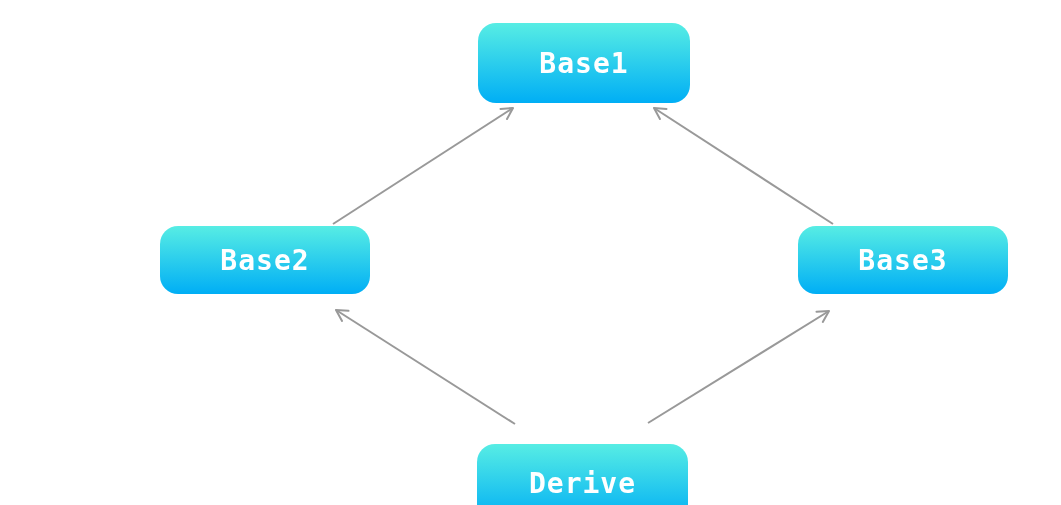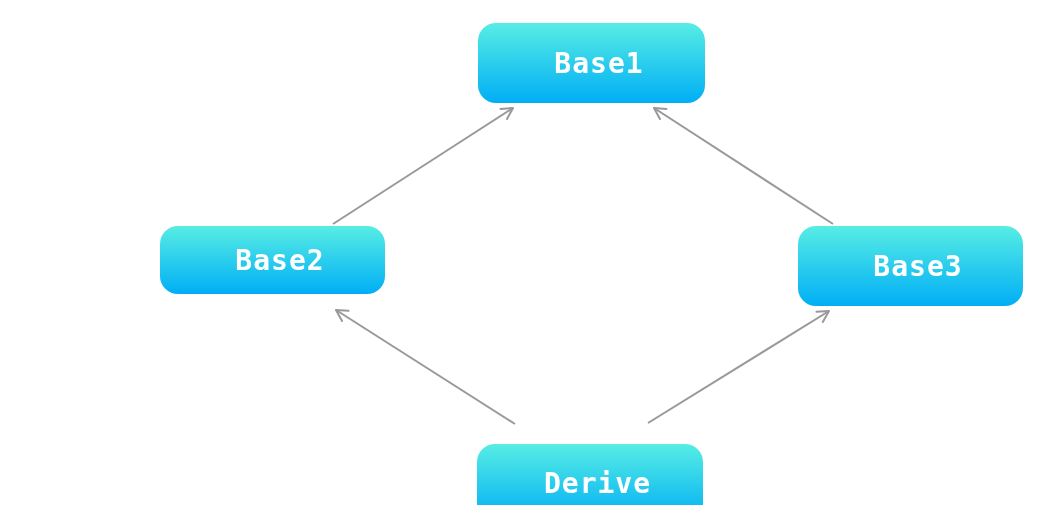--- a/index.html
+++ b/index.html
@@ -40,25 +40,24 @@
     justify-content: center;
     border-radius: 18px;
     background: linear-gradient(180deg,
       var(--node-gradient-top, #57EDE4) 0%,
       var(--node-gradient-bottom, #00AEF5) 100%);
     color: var(--node-text-color, #ffffff);
     font-size: 28px;
     font-weight: bold;
     letter-spacing: 1px;
     user-select: none;
-    padding-left: 15px;
   }
   #node-base1  { left: 478px; top:  23px; width: 212px; height: 80px; }
   #node-base2  { left: 160px; top: 226px; width: 210px; height: 68px; }
-  #node-base3  { left: 798px; top: 226px; width: 210px; height: 80px; }
+  #node-base3  { left: 798px; top: 226px; width: 210px; height: 68px; }
   #node-derive { left: 477px; top: 412px; width: 211px; height: 78px; margin-top: 32px; }
 </style>
 </head>
 <body>
 
 <div class="canvas">
 
   <svg class="edges" viewBox="0 0 1061 505" xmlns="http://www.w3.org/2000/svg">
     <defs>
       <marker id="open-arrow" markerUnits="userSpaceOnUse" markerWidth="18" markerHeight="18" refX="14" refY="8" orient="auto">

